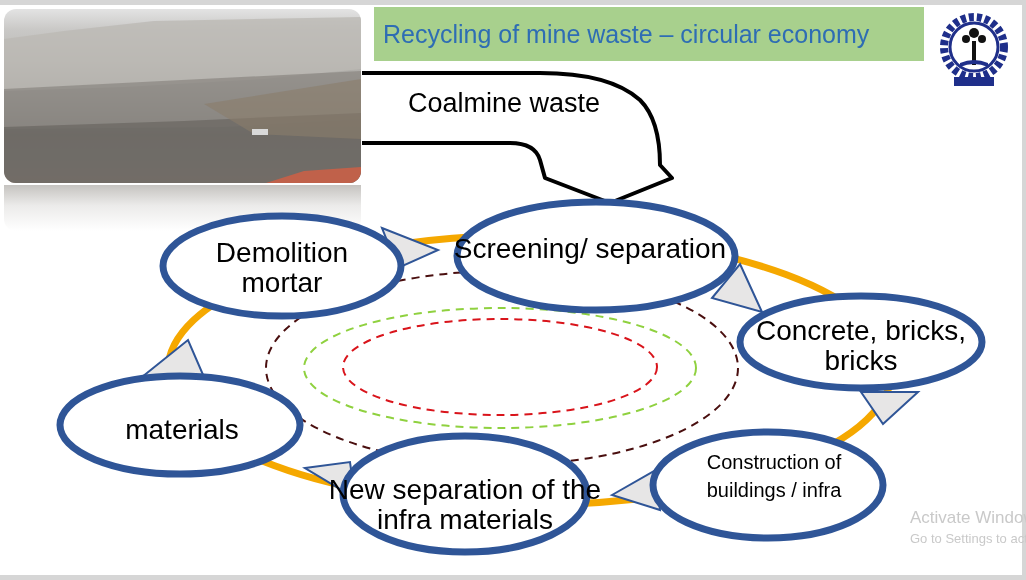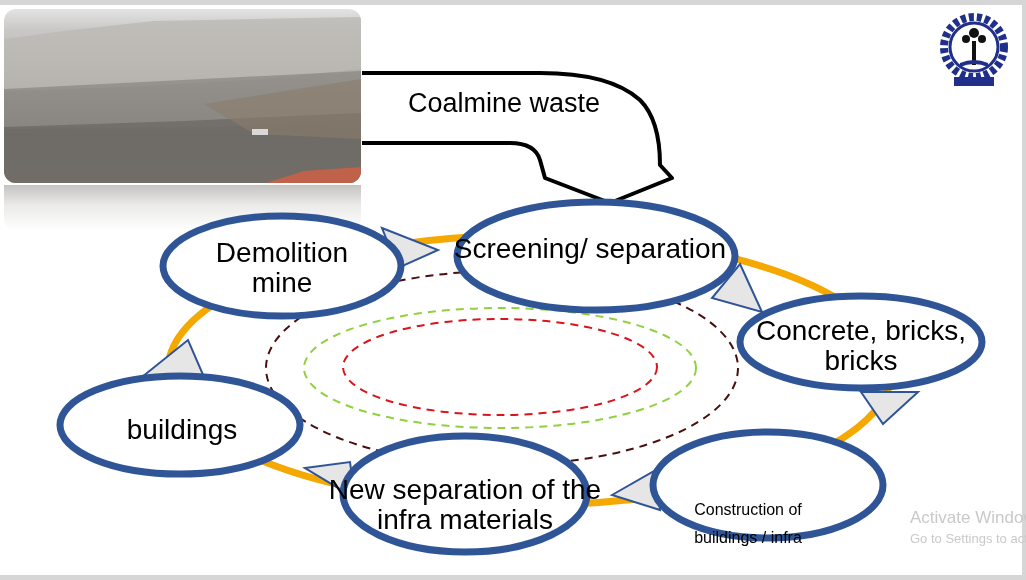--- a/index.html
+++ b/index.html
@@ -55,20 +55,23 @@
       <path d="M0 30 L60 22 L150 12 L357 8 L357 60 L260 70 L120 78 L0 82 Z" fill="#bcb9b4" opacity="0.8"></path>
       <path d="M0 80 L357 62 L357 110 L220 118 L0 120 Z" fill="#8f8b86" opacity="0.8"></path>
       <path d="M0 118 L180 112 L357 104 L357 174 L0 174 Z" fill="#6f6b66" opacity="0.85"></path>
       <path d="M200 95 L357 70 L357 130 L250 125 Z" fill="#8a7d6a" opacity="0.6"></path>
       <rect x="248" y="120" width="16" height="6" fill="#d9d9d9"></rect>
       <path d="M262 174 L300 162 L357 158 L357 174 Z" fill="#c0614a"></path>
     </svg>
   </div>
   <div id="photo-reflection"></div>
 
+  <div id="title-box">
+    <span>Recycling of mine waste – circular economy</span>
+  </div>
 
   <div id="logo">
     <svg width="76" height="80" viewBox="0 0 76 80">
       <g>
         <circle cx="38" cy="36" r="30" fill="none" stroke="#1f2f8a" stroke-width="8" stroke-dasharray="5 3"></circle>
         <circle cx="38" cy="36" r="24" fill="#ffffff" stroke="#1f2f8a" stroke-width="3"></circle>
       </g>
       <g>
         <rect x="36" y="30" width="4" height="24" fill="#111"></rect>
         <circle cx="38" cy="22" r="5" fill="#111"></circle>
@@ -103,37 +106,37 @@
   <ellipse cx="861" cy="342" rx="121" ry="46" fill="#ffffff" stroke="#2f5597" stroke-width="7"></ellipse>
   <ellipse cx="768" cy="485" rx="115" ry="53" fill="#ffffff" stroke="#2f5597" stroke-width="7"></ellipse>
   <ellipse cx="465" cy="494" rx="122" ry="58" fill="#ffffff" stroke="#2f5597" stroke-width="7"></ellipse>
   <ellipse cx="180" cy="425" rx="120" ry="49" fill="#ffffff" stroke="#2f5597" stroke-width="7"></ellipse>
 </svg>
 
 <div id="coalmine-label">Coalmine waste</div>
 
 <div class="node-label" style="left:282px; top:268px;">
   <div>Demolition</div>
-  <div>mine</div>
+  <div>mortar</div>
 </div>
 <div class="node-label" style="left:590px; top:249px;">
   <div>Screening/ separation</div>
 </div>
 <div class="node-label" style="left:861px; top:346px;">
   <div>Concrete, bricks,</div>
   <div>bricks</div>
 </div>
-<div class="node-label" style="left:748px; top:476px; font-size:16px; line-height:28px;margin-top:48px;">
+<div class="node-label" style="left:774px; top:476px; font-size:20px; line-height:28px;">
   <div>Construction of</div>
   <div>buildings / infra</div>
 </div>
 <div class="node-label" style="left:465px; top:505px;">
   <div>New separation of the</div>
   <div>infra materials</div>
 </div>
 <div class="node-label" style="left:182px; top:430px;">
-  <div>buildings</div>
+  <div>materials</div>
 </div>
 
 <div id="activate">
   <span class="l1">Activate Windows</span>
   <span class="l2">Go to Settings to activate Windows.</span>
 </div>
 
 </body></html>

